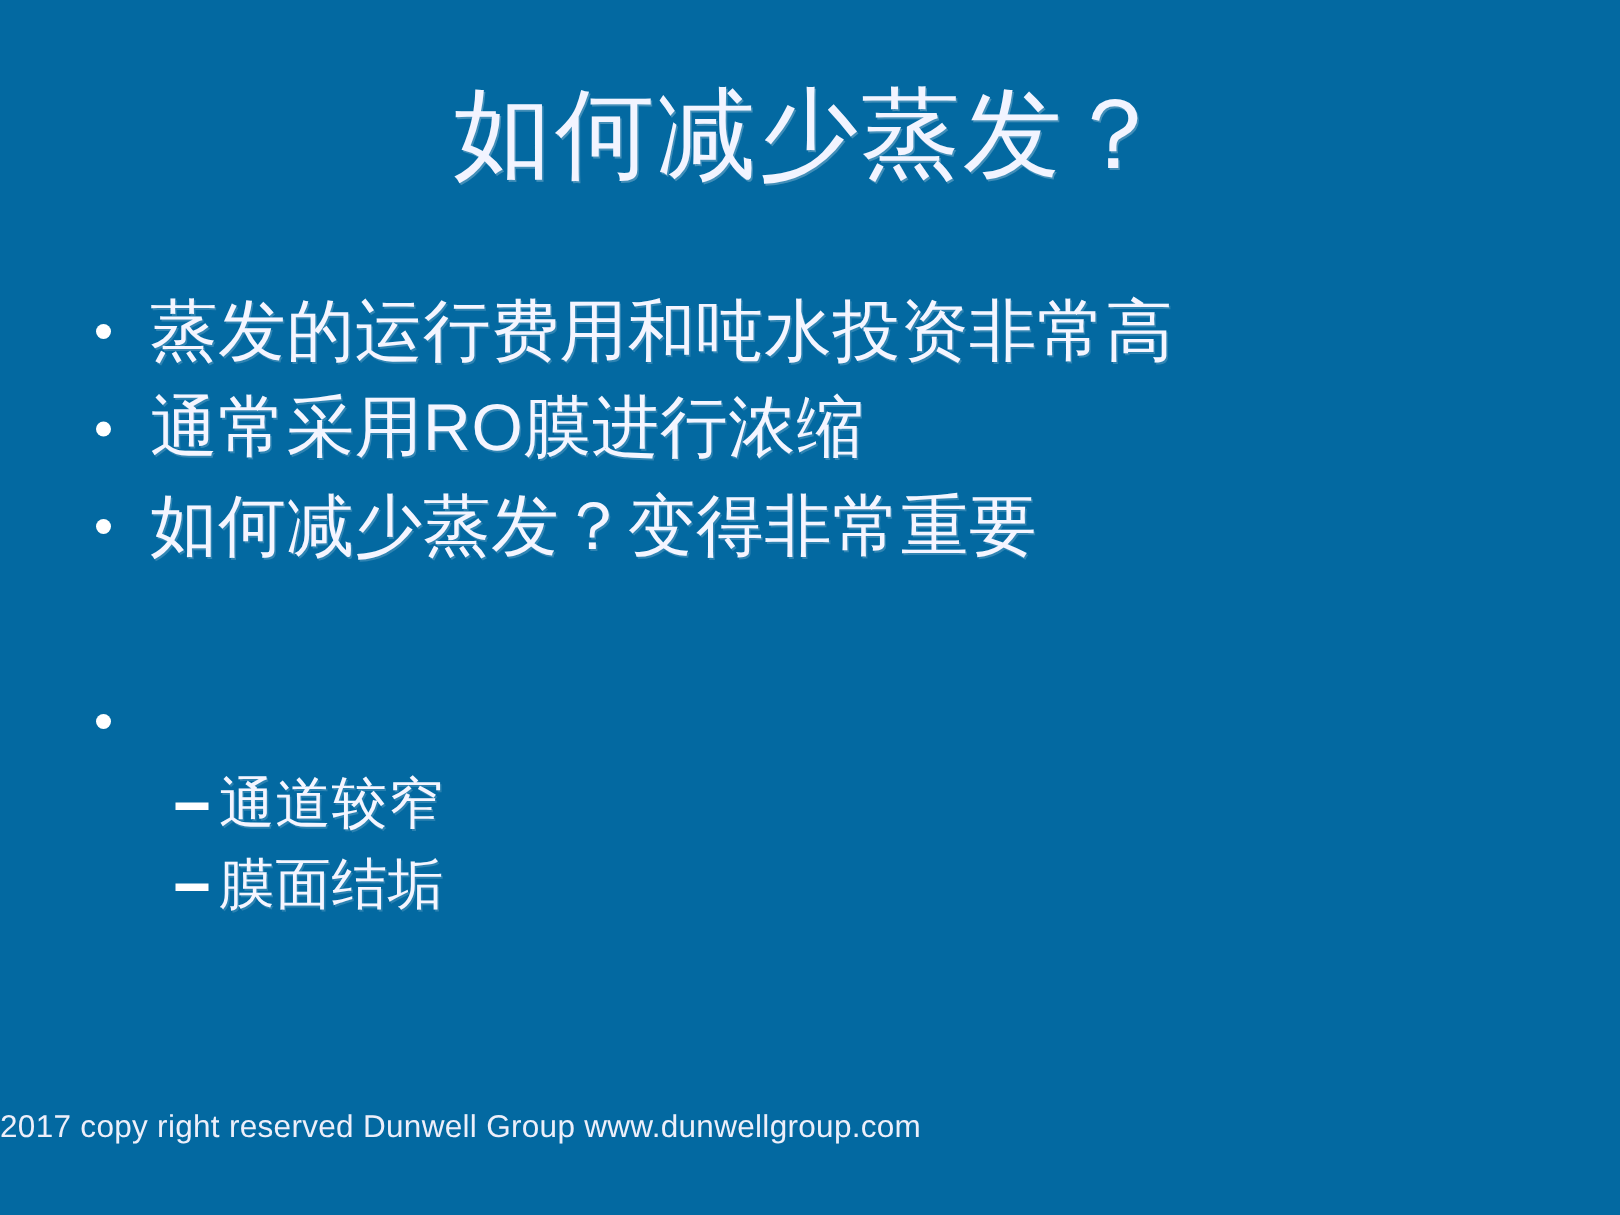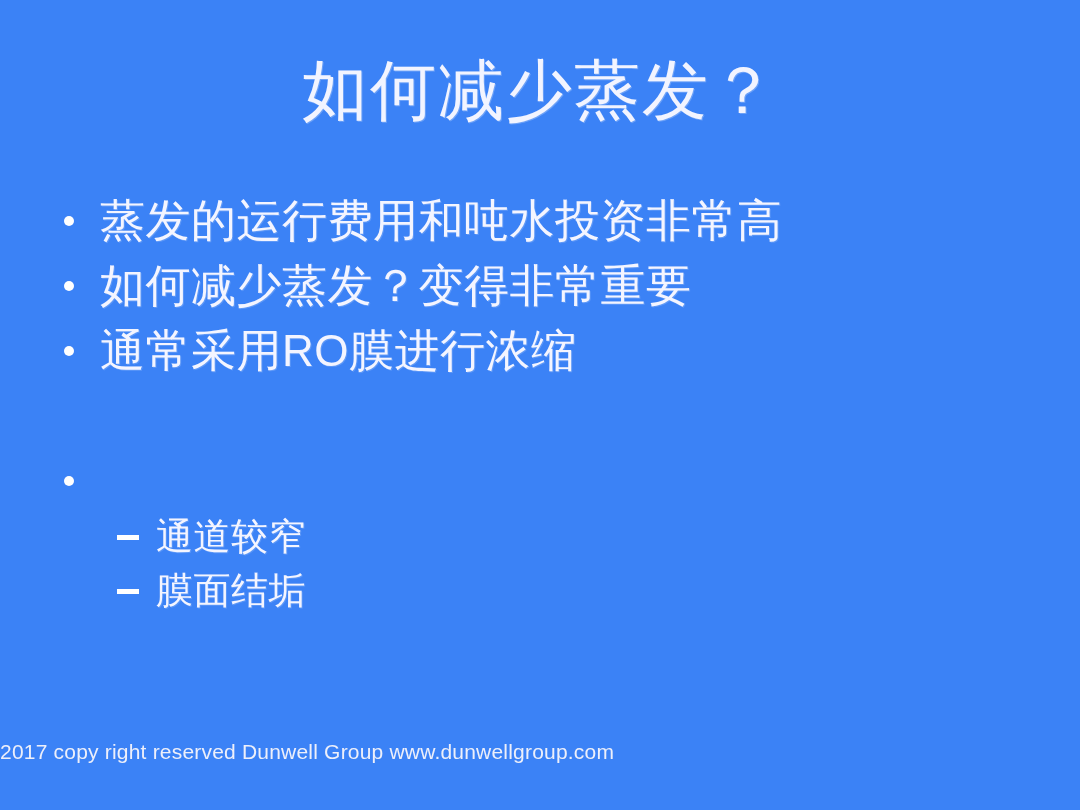--- a/index.html
+++ b/index.html
@@ -5,21 +5,21 @@
   html, body {
     margin: 0;
     padding: 0;
     background: #000000;
   }
 
   #slide {
     position: relative;
     width: 1080px;
     height: 810px;
-    background: #3b82f6;
+    background: #0369a1;
     overflow: hidden;
     font-family: "Liberation Serif", "DejaVu Serif", serif;
     -webkit-font-smoothing: antialiased;
   }
 
   
   #slide-title {
     position: absolute;
     left: 0;
     top: 52px;
@@ -86,21 +86,20 @@
     font-family: "Liberation Sans", "DejaVu Sans", sans-serif;
     font-size: 44px;
   }
 
   
   .subbullet-row {
     display: flex;
     align-items: flex-start;
     height: 54px;
     padding-left: 52px;
-    gap: 10px;
   }
 
   .subbullet-marker {
     flex: 0 0 auto;
     width: 38px;
     display: flex;
     align-items: center;
     height: 48px;
     padding-left: 9px;
     box-sizing: border-box;
@@ -152,28 +151,28 @@
       <span class="bullet-marker">
         <span class="dot"></span>
       </span>
       <span class="bullet-text">蒸发的运行费用和吨水投资非常高</span>
     </div>
 
     <div class="bullet-row">
       <span class="bullet-marker">
         <span class="dot"></span>
       </span>
-      <span class="bullet-text">如何减少蒸发？变得非常重要</span>
+      <span class="bullet-text"><span>通常采用</span><span class="latin">RO</span><span>膜进行浓缩</span></span>
     </div>
 
     <div class="bullet-row">
       <span class="bullet-marker">
         <span class="dot"></span>
       </span>
-      <span class="bullet-text"><span>通常采用</span><span class="latin">RO</span><span>膜进行浓缩</span></span>
+      <span class="bullet-text">如何减少蒸发？变得非常重要</span>
     </div>
 
     <div class="bullet-row spacer"></div>
 
     <div class="bullet-row">
       <span class="bullet-marker">
         <span class="dot"></span>
       </span>
     </div>
 

